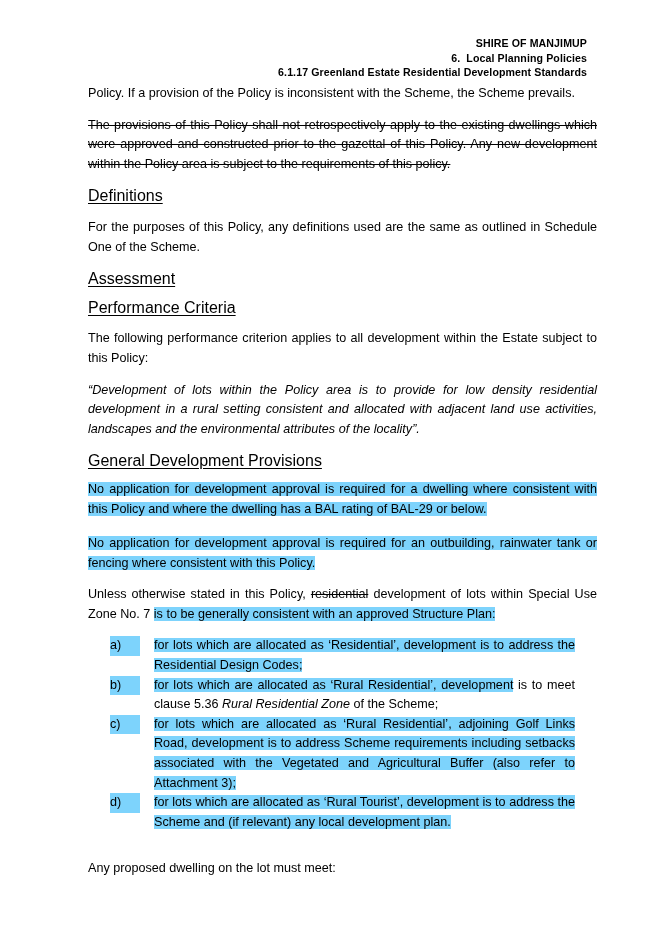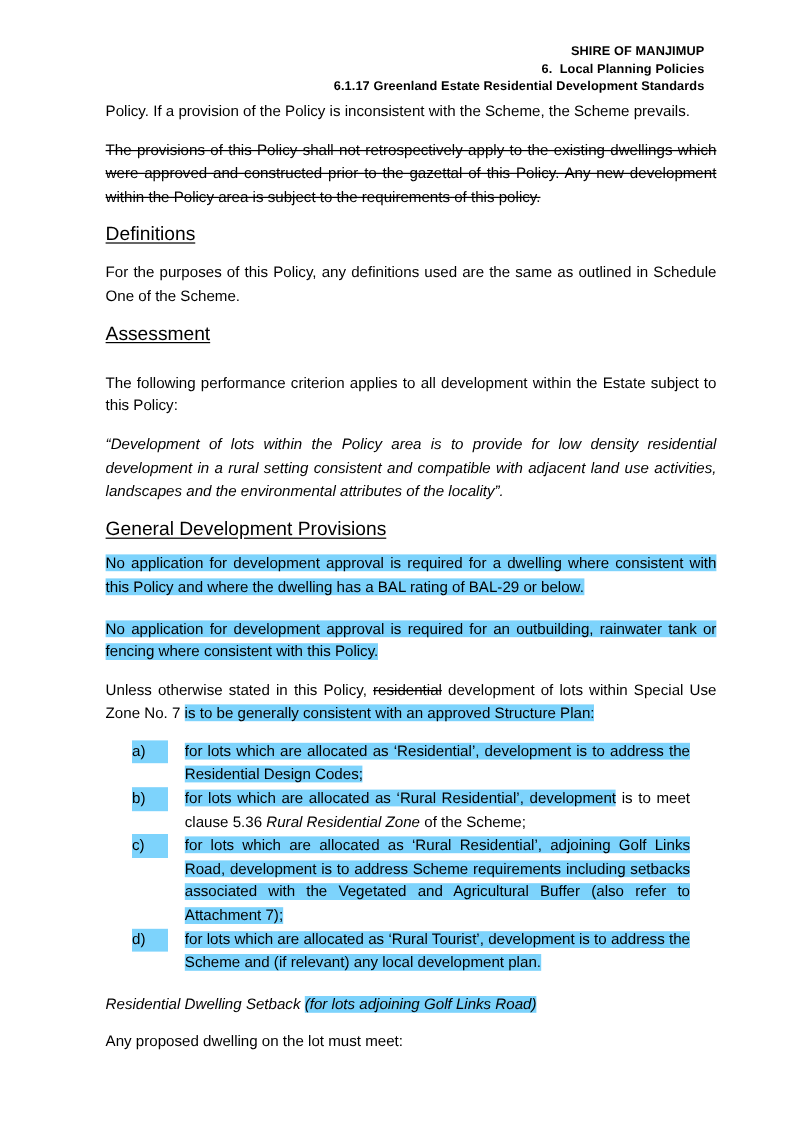--- a/index.html
+++ b/index.html
@@ -117,28 +117,29 @@
     <div class="gap"></div>
 
     <p>For the purposes of this Policy, any definitions used are the same as outlined in Schedule One of the Scheme.</p>
 
     <div class="gap"></div>
 
     <div class="heading-u">Assessment</div>
 
     <div class="gap-sm"></div>
 
+    <div class="heading-u">Performance Criteria</div>
 
     <div class="gap"></div>
 
     <p>The following performance criterion applies to all development within the Estate subject to this Policy:</p>
 
     <div class="gap"></div>
 
-    <p class="ital">“Development of lots within the Policy area is to provide for low density residential development in a rural setting consistent and compatible with adjacent land use activities, landscapes and the environmental attributes of the locality”.</p>
+    <p class="ital">“Development of lots within the Policy area is to provide for low density residential development in a rural setting consistent and allocated with adjacent land use activities, landscapes and the environmental attributes of the locality”.</p>
 
     <div class="gap"></div>
 
     <div class="heading-u">General Development Provisions</div>
 
     <div class="gap-sm"></div>
 
     <p><span class="hl">No application for development approval is required for a dwelling where consistent with this Policy and where the dwelling has a BAL rating of BAL-29 or below.</span></p>
 
     <div class="gap-lg"></div>
@@ -156,32 +157,31 @@
 
         <li>
           <span class="marker hl">a)</span><span class="hl">for lots which are allocated as ‘Residential’, development is to address the Residential Design Codes;</span>
         </li>
 
         <li>
           <span class="marker hl">b)</span><span class="hl">for lots which are allocated as ‘Rural Residential’, development</span><span> is to meet clause 5.36 </span><span class="ital">Rural Residential Zone</span><span> of the Scheme;</span>
         </li>
 
         <li>
-          <span class="marker hl">c)</span><span class="hl">for lots which are allocated as ‘Rural Residential’, adjoining Golf Links Road, development is to address Scheme requirements including setbacks associated with the Vegetated and Agricultural Buffer (also refer to Attachment 7);</span>
+          <span class="marker hl">c)</span><span class="hl">for lots which are allocated as ‘Rural Residential’, adjoining Golf Links Road, development is to address Scheme requirements including setbacks associated with the Vegetated and Agricultural Buffer (also refer to Attachment 3);</span>
         </li>
 
         <li>
           <span class="marker hl">d)</span><span class="hl">for lots which are allocated as ‘Rural Tourist’, development is to address the Scheme and (if relevant) any local development plan.</span>
         </li>
 
       </ol>
     </div>
 
     <div class="gap-lg"></div>
 
-    <p class="nojust"><span class="ital">Residential Dwelling Setback </span><span class="ital hl">(for lots adjoining Golf Links Road)</span></p>
 
     <div class="gap"></div>
 
     <p class="nojust">Any proposed dwelling on the lot must meet:</p>
 
   </div>
 </div>
 
 </body></html>

